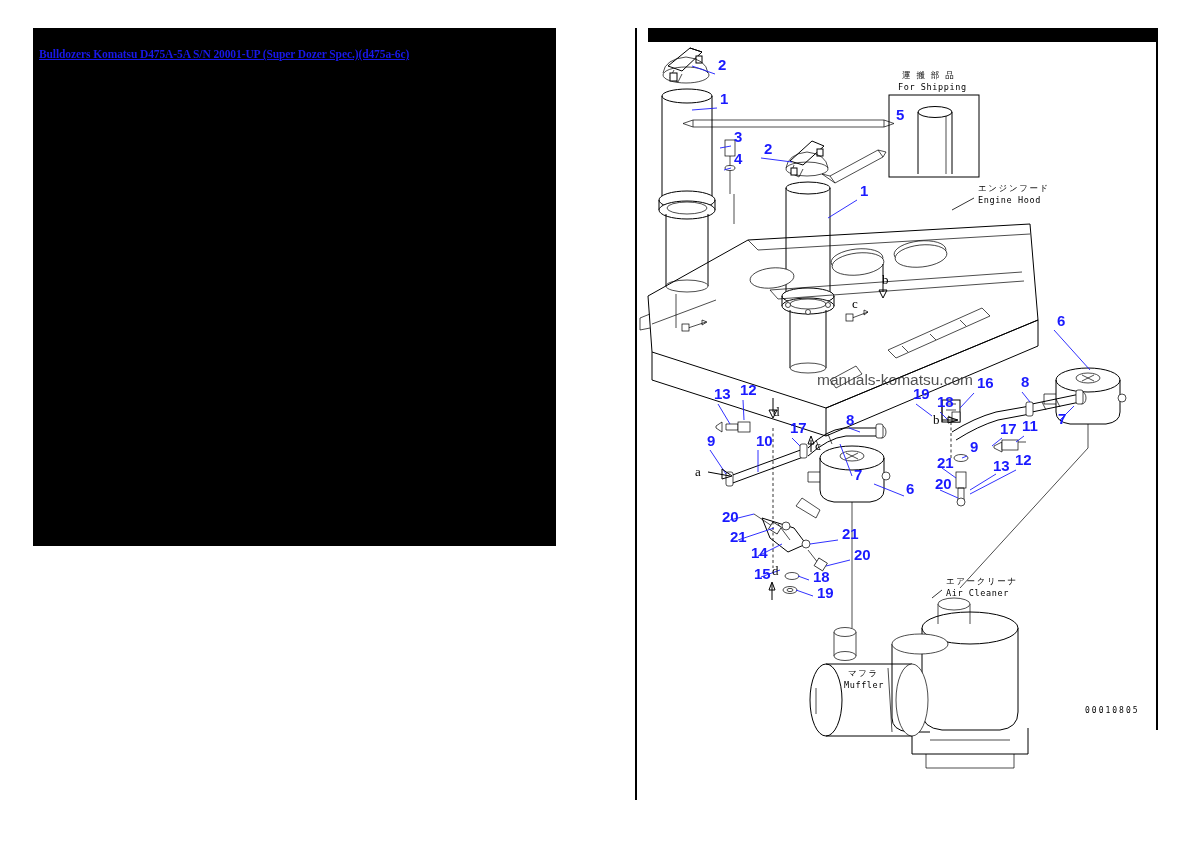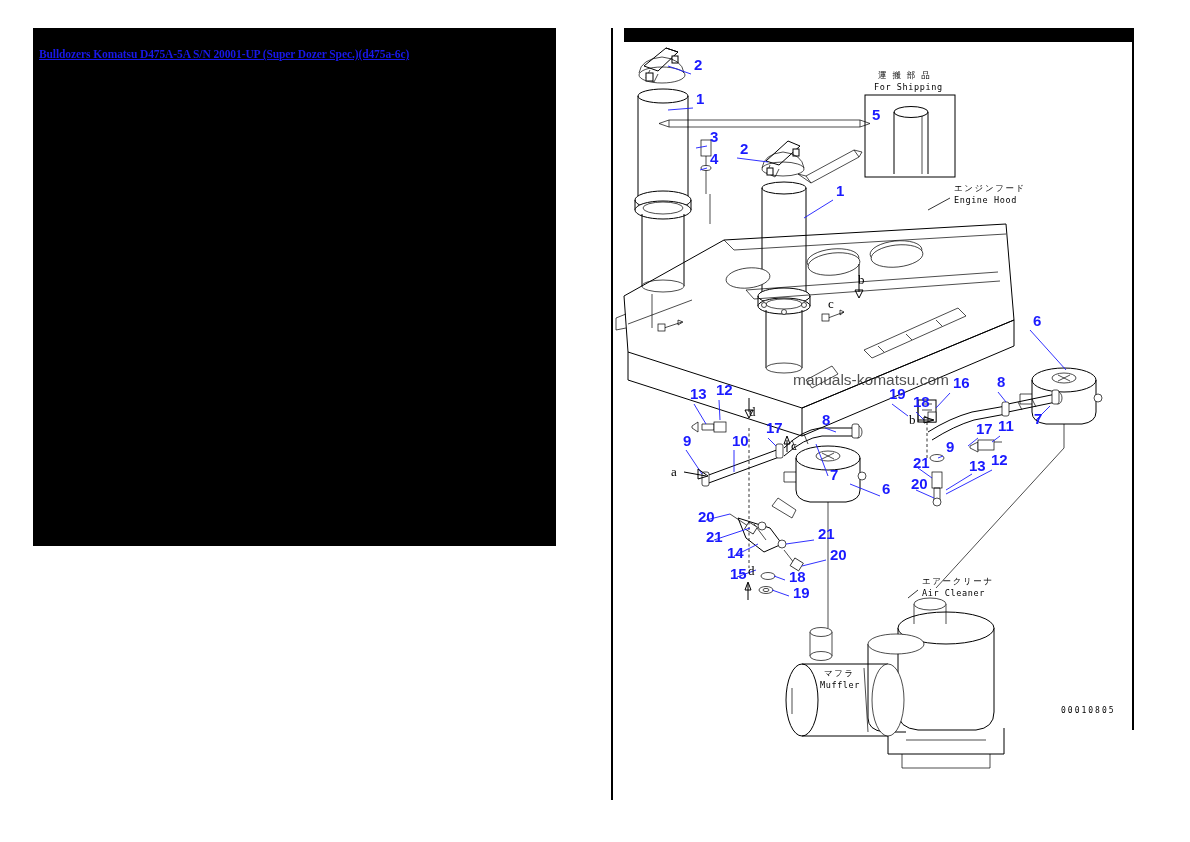--- a/index.html
+++ b/index.html
@@ -41,21 +41,21 @@
     font-weight: bold;
     letter-spacing: -0.1px;
     text-decoration: underline;
     white-space: nowrap;
     cursor: pointer;
   }
 
   
   #diagram-panel {
     position: absolute;
-    left: 606px;
+    left: 630px;
     top: 28px;
     width: 528px;
     height: 775px;
   }
 
   #diagram-topbar {
     position: absolute;
     left: 18px;
     top: 0px;
     width: 510px;

